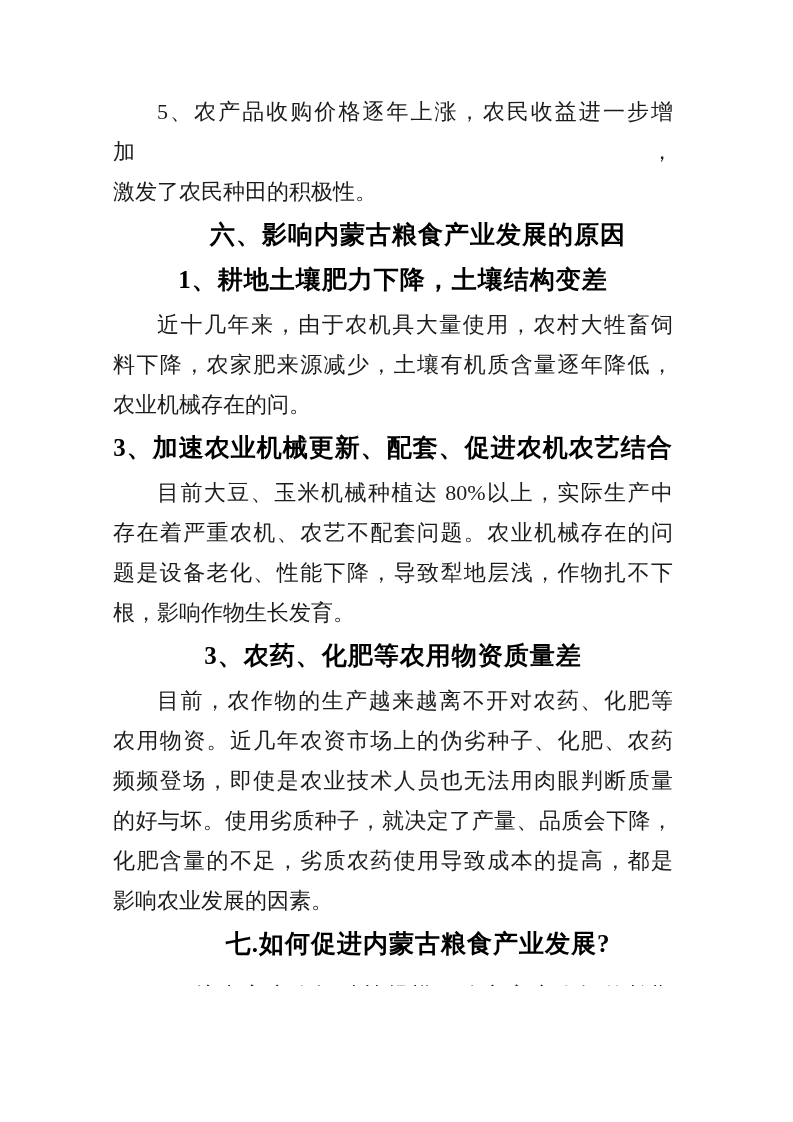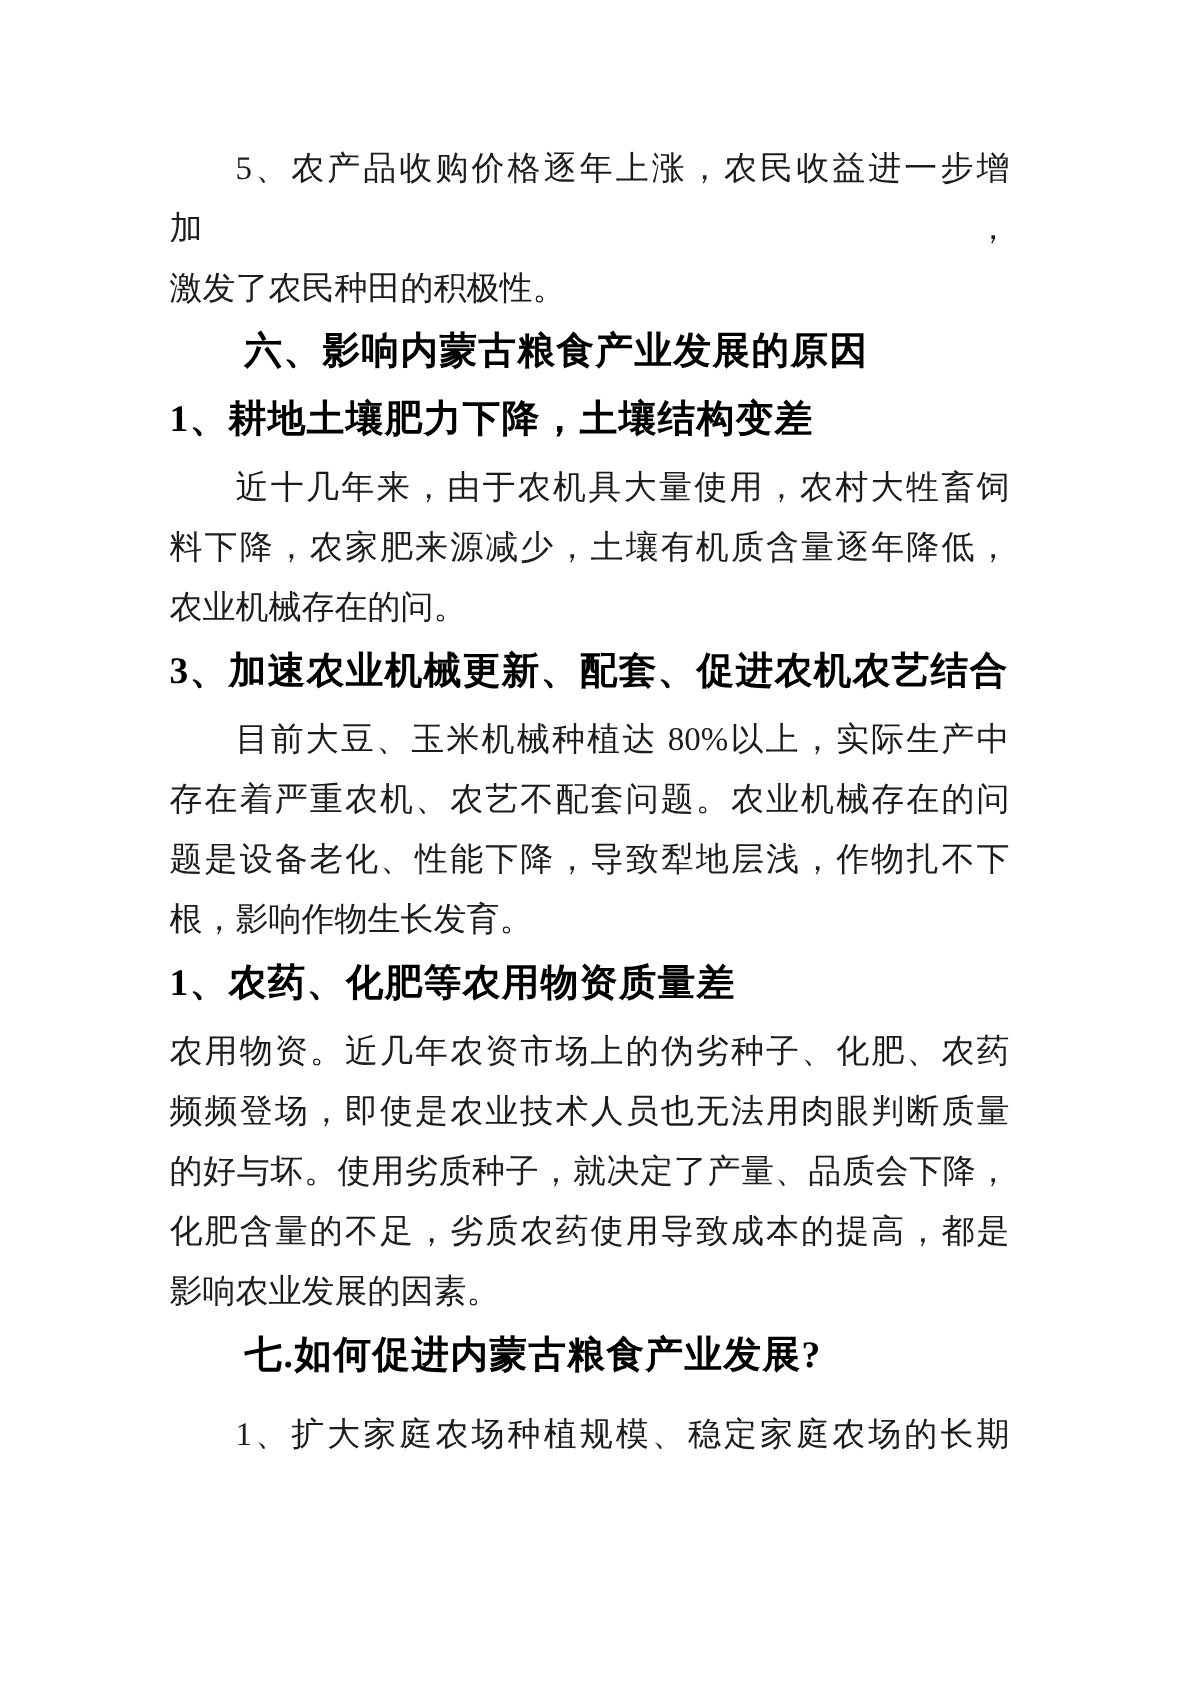--- a/index.html
+++ b/index.html
@@ -33,20 +33,21 @@
     text-indent: 2em;
   }
   .heading {
     font-size: 25px;
     line-height: 40px;
     font-weight: 700;
     color: #000000;
     letter-spacing: 1px;
     margin: 3px 0 5px 0;
     white-space: nowrap;
+    text-align: center;
   }
   .heading.indent {
     padding-left: 2em;
   }
   .heading.spaced {
     margin-bottom: 12px;
   }
   .footer {
     position: absolute;
     top: 1041px;
@@ -74,22 +75,23 @@
         <div class="line jline">料下降，农家肥来源减少，土壤有机质含量逐年降低，</div>
         <div class="line">农业机械存在的问。</div>
       </div>
       <div class="heading">3、加速农业机械更新、配套、促进农机农艺结合</div>
       <div class="para">
         <div class="line jline first">目前大豆、玉米机械种植达 80%以上，实际生产中</div>
         <div class="line jline">存在着严重农机、农艺不配套问题。农业机械存在的问</div>
         <div class="line jline">题是设备老化、性能下降，导致犁地层浅，作物扎不下</div>
         <div class="line">根，影响作物生长发育。</div>
       </div>
-      <div class="heading">1、农药、化肥等农用物资质量差</div>
+      <div class="heading">3、农药、化肥等农用物资质量差</div>
       <div class="para">
+        <div class="line jline first">目前，农作物的生产越来越离不开对农药、化肥等</div>
         <div class="line jline">农用物资。近几年农资市场上的伪劣种子、化肥、农药</div>
         <div class="line jline">频频登场，即使是农业技术人员也无法用肉眼判断质量</div>
         <div class="line jline">的好与坏。使用劣质种子，就决定了产量、品质会下降，</div>
         <div class="line jline">化肥含量的不足，劣质农药使用导致成本的提高，都是</div>
         <div class="line">影响农业发展的因素。</div>
       </div>
       <div class="heading indent spaced">七.如何促进内蒙古粮食产业发展?</div>
       <div class="para">
         <div class="line jline first">1、扩大家庭农场种植规模、稳定家庭农场的长期</div>
       </div>

